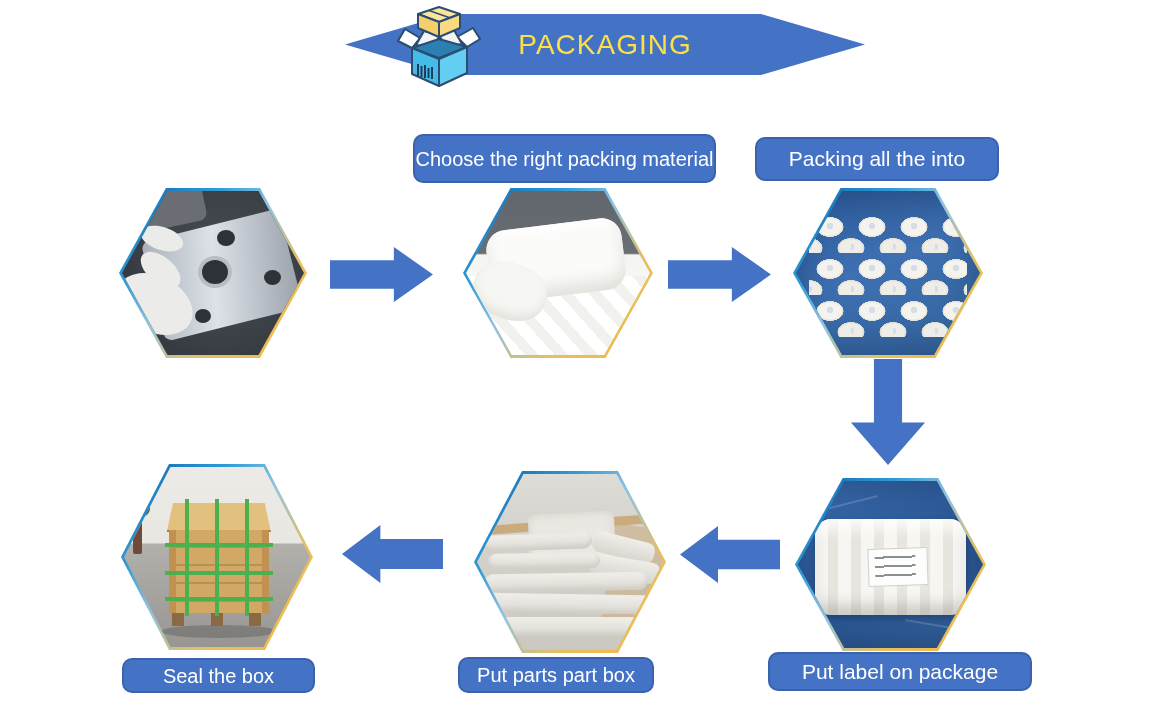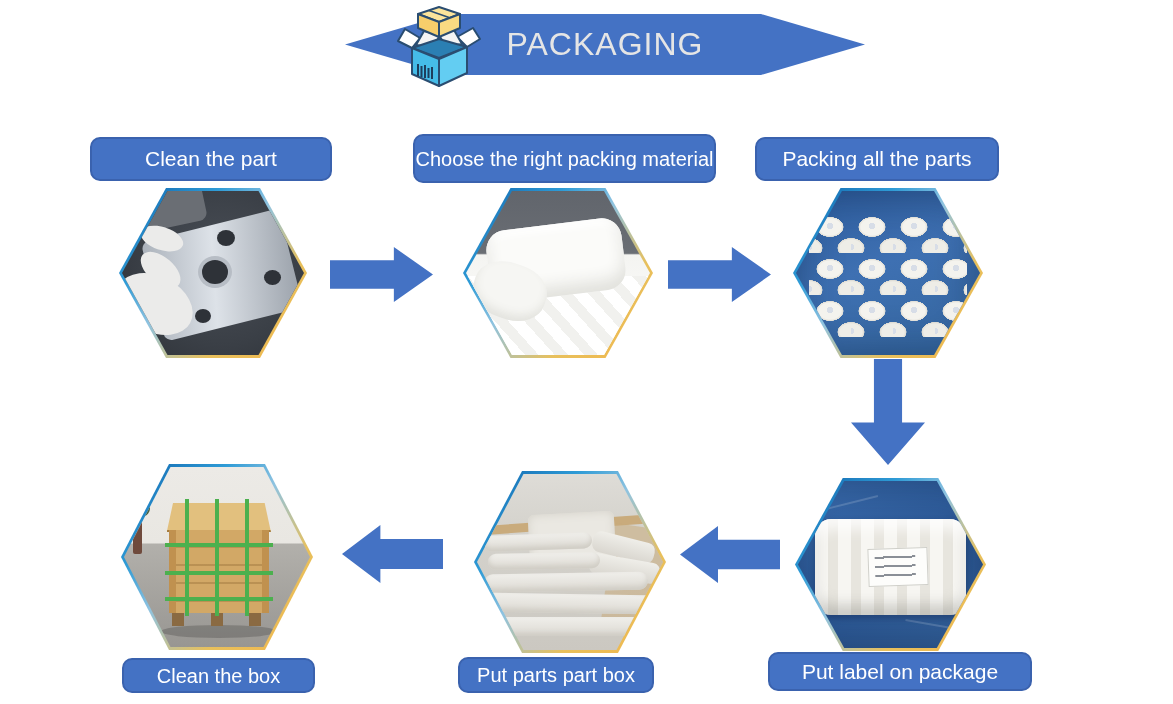--- a/index.html
+++ b/index.html
@@ -3,21 +3,21 @@
 <meta charset="utf-8">
 <style>
   html,body{margin:0;padding:0;background:#fff;}
   .stage{position:relative;width:1173px;height:704px;background:#ffffff;
          font-family:"Liberation Sans",sans-serif;overflow:hidden;}
 
   
   .banner{position:absolute;left:345px;top:14px;width:520px;height:61px;background:#4472c4;
           clip-path:polygon(0% 50%,20% 0%,80% 0%,100% 50%,80% 100%,20% 100%);
           display:flex;align-items:center;justify-content:center;}
-  .banner-title{color:#e5e5e5;font-size:32px;letter-spacing:1px;}
+  .banner-title{color:#fde047;font-size:28px;letter-spacing:1px;}
   .banner-icon{position:absolute;left:396px;top:2px;width:86px;height:86px;}
 
   
   .step-label{position:absolute;background:#4472c4;border:2px solid #3a62ae;border-radius:10px;
               color:#fff;display:flex;align-items:center;justify-content:center;text-align:center;
               line-height:1.2;box-sizing:border-box;}
   .lbl-top{font-size:21px;}
   .lbl-bottom{font-size:20px;}
 
   
@@ -128,28 +128,25 @@
 
     <g fill="#1d3d5c">
       <rect x="21" y="62" width="2" height="12"></rect>
       <rect x="24.5" y="64" width="2" height="11"></rect>
       <rect x="28" y="63" width="2" height="13"></rect>
       <rect x="31.5" y="66" width="2" height="10"></rect>
       <rect x="35" y="65" width="2" height="12"></rect>
     </g>
   </svg>
 
-  <div class="step-label lbl-top" style="left:90px;top:137px;width:242px;height:44px;">
-    <span>Clean the part</span>
-  </div>
   <div class="step-label lbl-top" style="left:413px;top:134px;width:303px;height:49px;font-size:20px;">
     <span>Choose the right packing material</span>
   </div>
   <div class="step-label lbl-top" style="left:755px;top:137px;width:244px;height:44px;">
-    <span>Packing all the parts</span>
+    <span>Packing all the into</span>
   </div>
 
   <div class="hex hex-frame" style="left:119px;top:188px;width:188px;height:170px;">
     <div class="hex hex-photo p1">
       <div class="abs wedge"></div>
       <div class="abs plate"></div>
       <div class="abs hole" style="left:52%;top:24%;width:18px;height:16px;"></div>
       <div class="abs hole" style="left:78%;top:48%;width:17px;height:15px;"></div>
       <div class="abs hole" style="left:44%;top:42%;width:26px;height:24px;box-shadow:0 0 0 4px #b7bdc5;"></div>
       <div class="abs hole" style="left:40%;top:72%;width:16px;height:14px;"></div>
@@ -216,21 +213,21 @@
   <div class="hex hex-frame" style="left:795px;top:478px;width:191px;height:173px;">
     <div class="hex hex-photo p6">
       <div class="abs crease" style="left:4%;top:14%;width:40%;transform:rotate(-14deg);"></div>
       <div class="abs crease" style="left:58%;top:86%;width:38%;transform:rotate(10deg);"></div>
       <div class="abs bundle"></div>
       <div class="abs pkg-label"></div>
     </div>
   </div>
 
   <div class="step-label lbl-bottom" style="left:122px;top:658px;width:193px;height:35px;">
-    <span>Clean the box</span>
+    <span>Seal the box</span>
   </div>
   <div class="step-label lbl-bottom" style="left:458px;top:657px;width:196px;height:36px;">
     <span>Put parts part box</span>
   </div>
   <div class="step-label lbl-bottom" style="left:768px;top:652px;width:264px;height:39px;font-size:21px;text-align:center;">
     <span>Put label on package</span>
   </div>
 
 </div>
 

